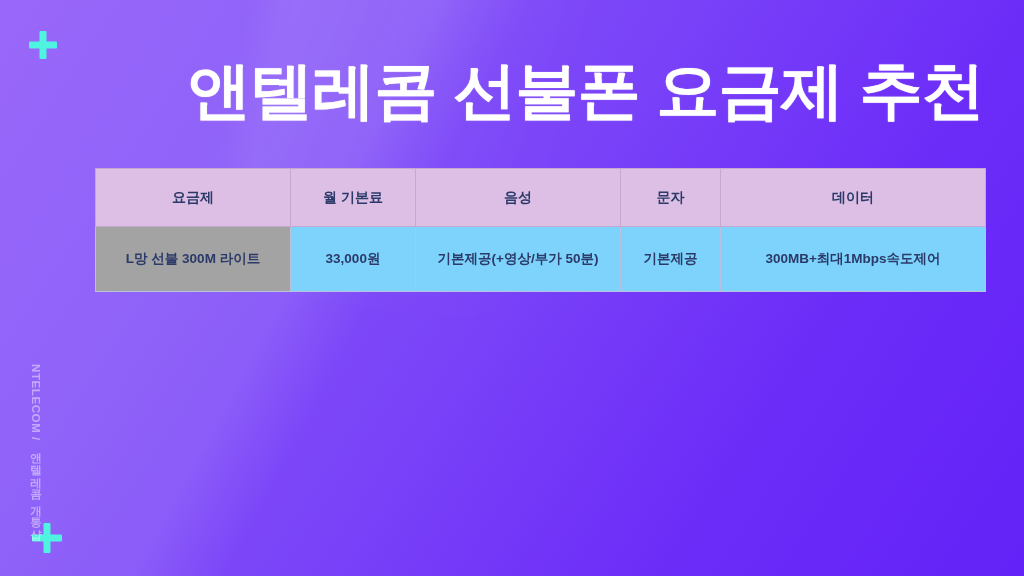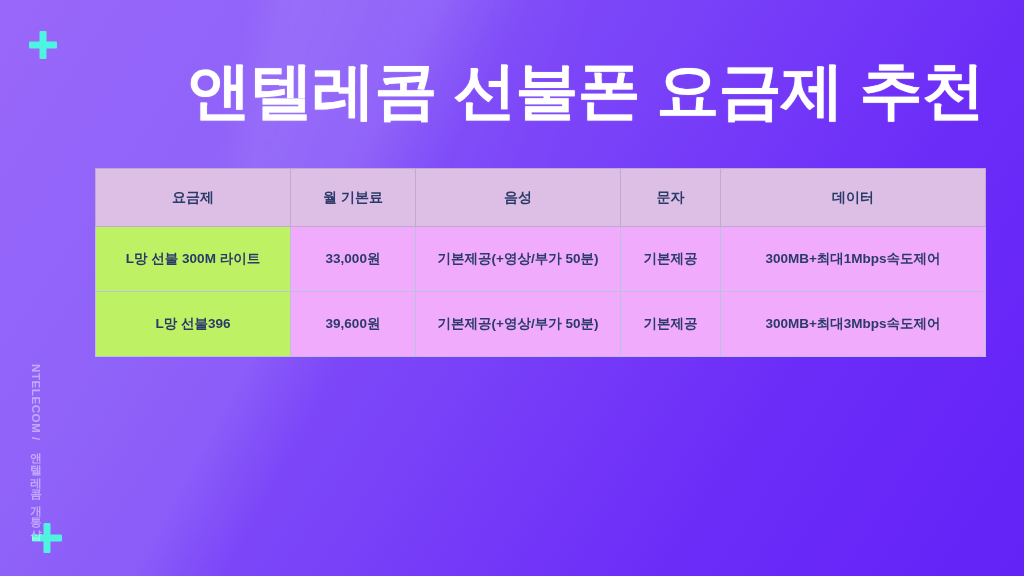--- a/index.html
+++ b/index.html
@@ -100,22 +100,22 @@
     font-weight:700;
     padding:0 4px;
     white-space:nowrap;
   }
   thead th {
     background:#ddbfe5;
     height:58px;
     font-size:14px;
     border-color:#c3a9cf;
   }
-  tbody td { height:65px; background:#f0abfc; font-weight:600; }
-  tbody td.plan { background:#bef264;margin-top:20px; }
+  tbody td { height:65px; background:#7dd3fc; font-weight:600; }
+  tbody td.plan { background:#a3a3a3;margin-top:20px; }
 
   col.c-plan  { width:195px; }
   col.c-price { width:125px; }
   col.c-voice { width:205px; }
   col.c-sms   { width:100px; }
   col.c-data  { width:265px; }
 </style>
 </head>
 <body>
 
@@ -156,24 +156,17 @@
         </tr>
       </thead>
       <tbody>
         <tr>
           <td class="plan">L망 선불 300M 라이트</td>
           <td>33,000원</td>
           <td>기본제공(+영상/부가 50분)</td>
           <td>기본제공</td>
           <td>300MB+최대1Mbps속도제어</td>
         </tr>
-        <tr>
-          <td class="plan">L망 선불396</td>
-          <td>39,600원</td>
-          <td>기본제공(+영상/부가 50분)</td>
-          <td>기본제공</td>
-          <td>300MB+최대3Mbps속도제어</td>
-        </tr>
       </tbody>
     </table>
   </div>
 
 </div>
 
 </body></html>

